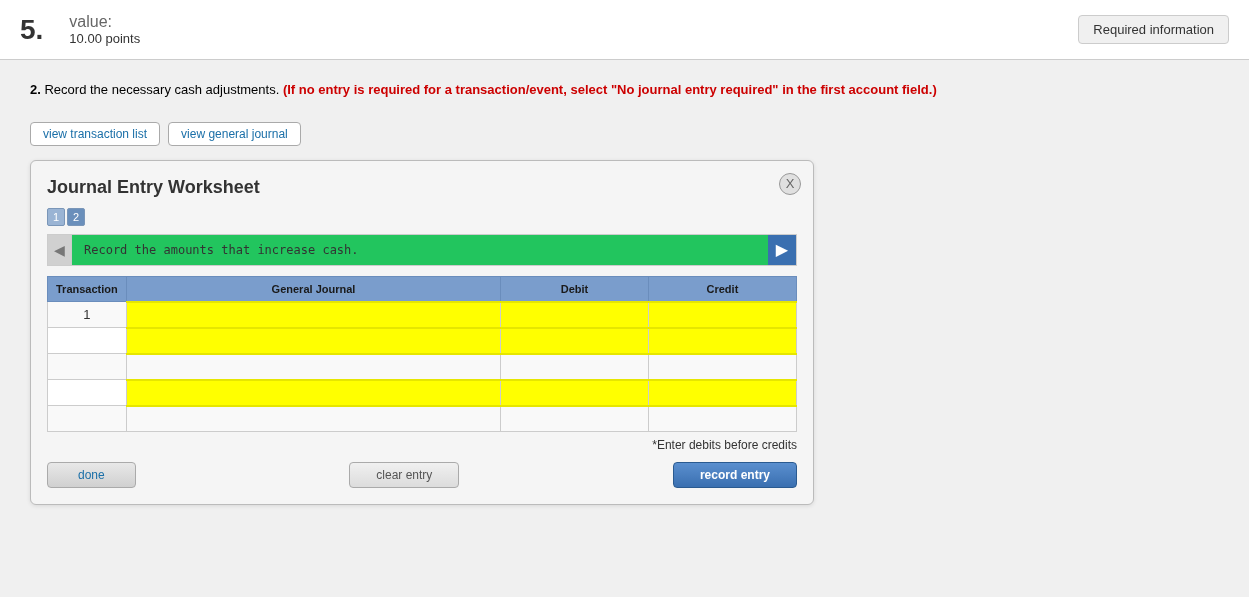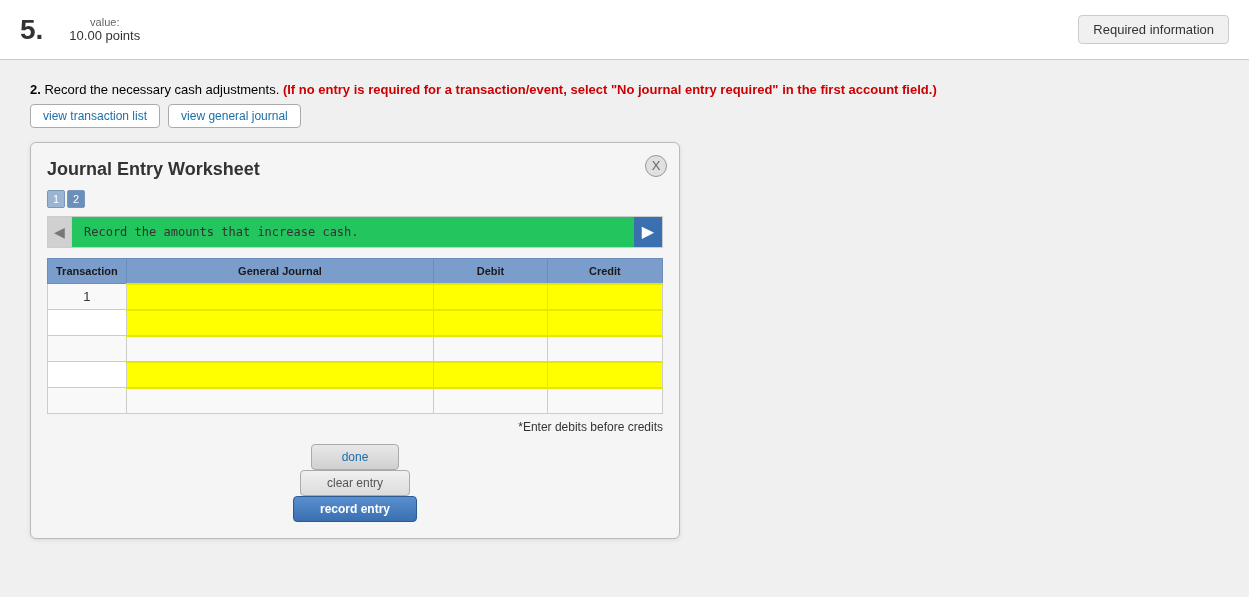--- a/index.html
+++ b/index.html
@@ -22,44 +22,43 @@
       font-size: 28px;
       font-weight: bold;
       color: #333;
       margin-right: 16px;
     }
     .point-info {
       display: flex;
       flex-direction: column;
     }
     .point-label {
-      font-size: 11px;
+      font-size: 16px;
       color: #666;
-      text-align: center;
     }
     .point-value {
       font-size: 13px;
       color: #333;
     }
     .required-info-btn {
       background: #f0f0f0;
       border: 1px solid #ccc;
       border-radius: 4px;
       padding: 6px 14px;
       font-size: 13px;
       color: #333;
       cursor: pointer;
     }
     .main-content {
       background: #f0f0f0;
       padding: 20px 30px;
       min-height: calc(597px - 60px);
     }
     .question-text {
-      margin-bottom: 4px;
+      margin-bottom: 22px;
       font-size: 13px;
       line-height: 1.5;
     }
     .question-text .q-num {
       font-weight: bold;
     }
     .question-text .instruction {
       color: #cc0000;
       font-weight: bold;
     }
@@ -75,21 +74,21 @@
       padding: 4px 12px;
       font-size: 12px;
       color: #1a6fa8;
       cursor: pointer;
     }
     .worksheet-panel {
       background: #f5f5f5;
       border: 1px solid #bbb;
       border-radius: 6px;
       padding: 16px;
-      width: 650px;
+      width: 784px;
       position: relative;
       box-shadow: 0 1px 4px rgba(0,0,0,0.1);
     }
     .worksheet-title {
       font-size: 18px;
       font-weight: bold;
       color: #333;
       margin-bottom: 10px;
     }
     .close-btn {
@@ -213,22 +212,21 @@
     }
     .footnote {
       text-align: right;
       font-size: 12px;
       color: #333;
       margin-bottom: 10px;
     }
     .bottom-buttons {
       display: flex;
       justify-content: space-between;
-      align-items: center;
-      flex-direction: column;
+      align-items: flex-start;
     }
     .btn-done {
       background: linear-gradient(to bottom, #e8e8e8, #d0d0d0);
       border: 1px solid #aaa;
       border-radius: 4px;
       padding: 5px 30px;
       font-size: 12px;
       color: #1a6fa8;
       cursor: pointer;
     }

